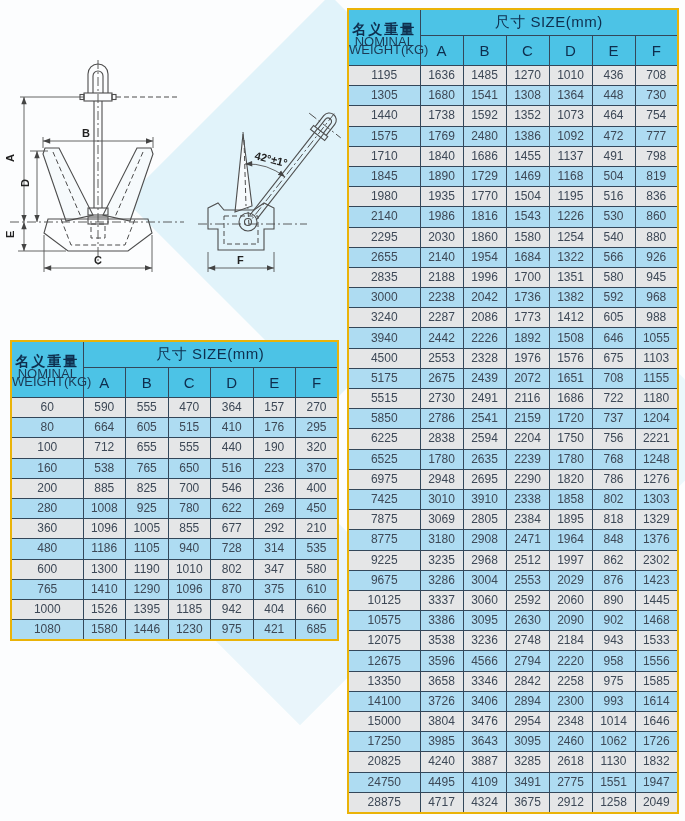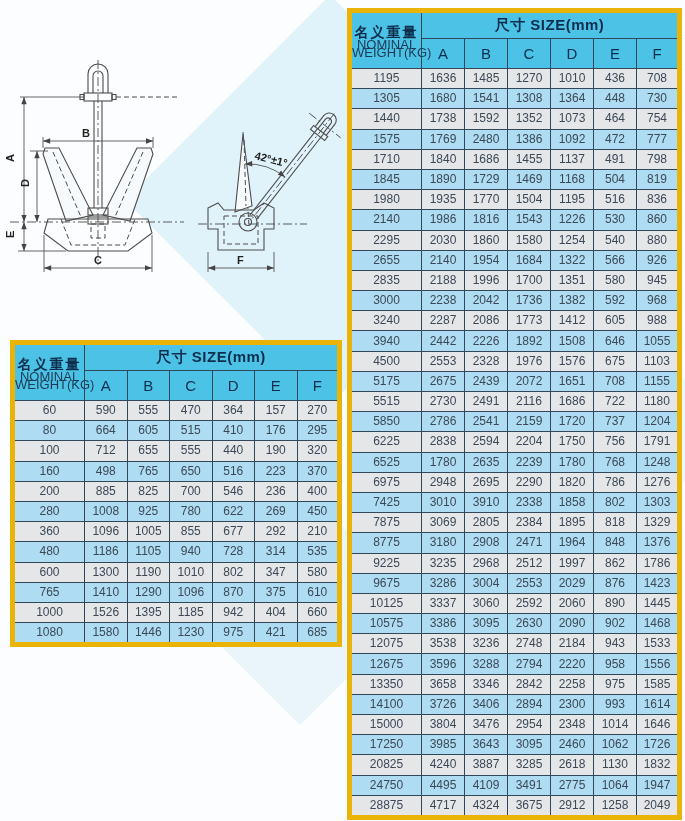--- a/index.html
+++ b/index.html
@@ -17,24 +17,24 @@
   .drawing{position:absolute;left:2px;top:58px;z-index:1;}
   .drawing svg{display:block;}
   .ln{stroke:#4d4d4d;stroke-width:1.1;fill:none;}
   .fil{stroke:#4d4d4d;stroke-width:1.1;fill:#f6fafc;}
   .dash{stroke:#4d4d4d;stroke-width:1;fill:none;stroke-dasharray:5 3;}
   .cl{stroke:#4d4d4d;stroke-width:.9;fill:none;stroke-dasharray:9 3 2 3;}
   .dim{stroke:#555;stroke-width:.9;fill:none;}
   .dimtxt{font-family:"Liberation Sans",sans-serif;font-size:11px;font-weight:bold;fill:#222;}
 
   table.spec{border-collapse:collapse;table-layout:fixed;position:absolute;z-index:2;background:#fff;
-             border:5px solid #eab308;}
+             border:2px solid #eab308;}
   .spec th,.spec td{border:1px solid #33475a;text-align:center;vertical-align:middle;padding:0;}
   .spec th{background:var(--hdr);color:#0e2e4e;}
-  .spec .size-title{font-size:15px;font-weight:bold;height:25px;letter-spacing:.5px;}
+  .spec .size-title{font-size:15px;font-weight:normal;height:25px;letter-spacing:.5px;}
   .spec .col-letter{font-size:15px;font-weight:normal;height:29px;}
   .spec .wcol .zh{font-size:14px;font-weight:bold;letter-spacing:2px;line-height:17px;}
   .spec .wcol .en{font-size:13px;font-weight:normal;line-height:8.5px;color:#1c3a55;}
   .spec td{font-size:12px;color:#3d4856;height:19.2px;line-height:19px;}
   .spec tbody tr:nth-child(odd) td{background:var(--rowg);}
   .spec tbody tr:nth-child(even) td{background:var(--rowb);}
   .large-table{left:347px;top:8px;width:330px;}
   .small-table{left:10px;top:340px;width:327px;}
   .c-w{width:72px;} .c-l{width:43px;} .c-s{width:42.5px;}
 </style>
@@ -191,21 +191,21 @@
         <td>100</td>
         <td>712</td>
         <td>655</td>
         <td>555</td>
         <td>440</td>
         <td>190</td>
         <td>320</td>
       </tr>
       <tr>
         <td>160</td>
-        <td>498</td>
+        <td>538</td>
         <td>765</td>
         <td>650</td>
         <td>516</td>
         <td>223</td>
         <td>370</td>
       </tr>
       <tr>
         <td>200</td>
         <td>885</td>
         <td>825</td>
@@ -471,21 +471,21 @@
         <td>737</td>
         <td>1204</td>
       </tr>
       <tr>
         <td>6225</td>
         <td>2838</td>
         <td>2594</td>
         <td>2204</td>
         <td>1750</td>
         <td>756</td>
-        <td>1791</td>
+        <td>2221</td>
       </tr>
       <tr>
         <td>6525</td>
         <td>1780</td>
         <td>2635</td>
         <td>2239</td>
         <td>1780</td>
         <td>768</td>
         <td>1248</td>
       </tr>
@@ -525,21 +525,21 @@
         <td>848</td>
         <td>1376</td>
       </tr>
       <tr>
         <td>9225</td>
         <td>3235</td>
         <td>2968</td>
         <td>2512</td>
         <td>1997</td>
         <td>862</td>
-        <td>1786</td>
+        <td>2302</td>
       </tr>
       <tr>
         <td>9675</td>
         <td>3286</td>
         <td>3004</td>
         <td>2553</td>
         <td>2029</td>
         <td>876</td>
         <td>1423</td>
       </tr>
@@ -566,21 +566,21 @@
         <td>3538</td>
         <td>3236</td>
         <td>2748</td>
         <td>2184</td>
         <td>943</td>
         <td>1533</td>
       </tr>
       <tr>
         <td>12675</td>
         <td>3596</td>
-        <td>3288</td>
+        <td>4566</td>
         <td>2794</td>
         <td>2220</td>
         <td>958</td>
         <td>1556</td>
       </tr>
       <tr>
         <td>13350</td>
         <td>3658</td>
         <td>3346</td>
         <td>2842</td>
@@ -623,21 +623,21 @@
         <td>2618</td>
         <td>1130</td>
         <td>1832</td>
       </tr>
       <tr>
         <td>24750</td>
         <td>4495</td>
         <td>4109</td>
         <td>3491</td>
         <td>2775</td>
-        <td>1064</td>
+        <td>1551</td>
         <td>1947</td>
       </tr>
       <tr>
         <td>28875</td>
         <td>4717</td>
         <td>4324</td>
         <td>3675</td>
         <td>2912</td>
         <td>1258</td>
         <td>2049</td>

